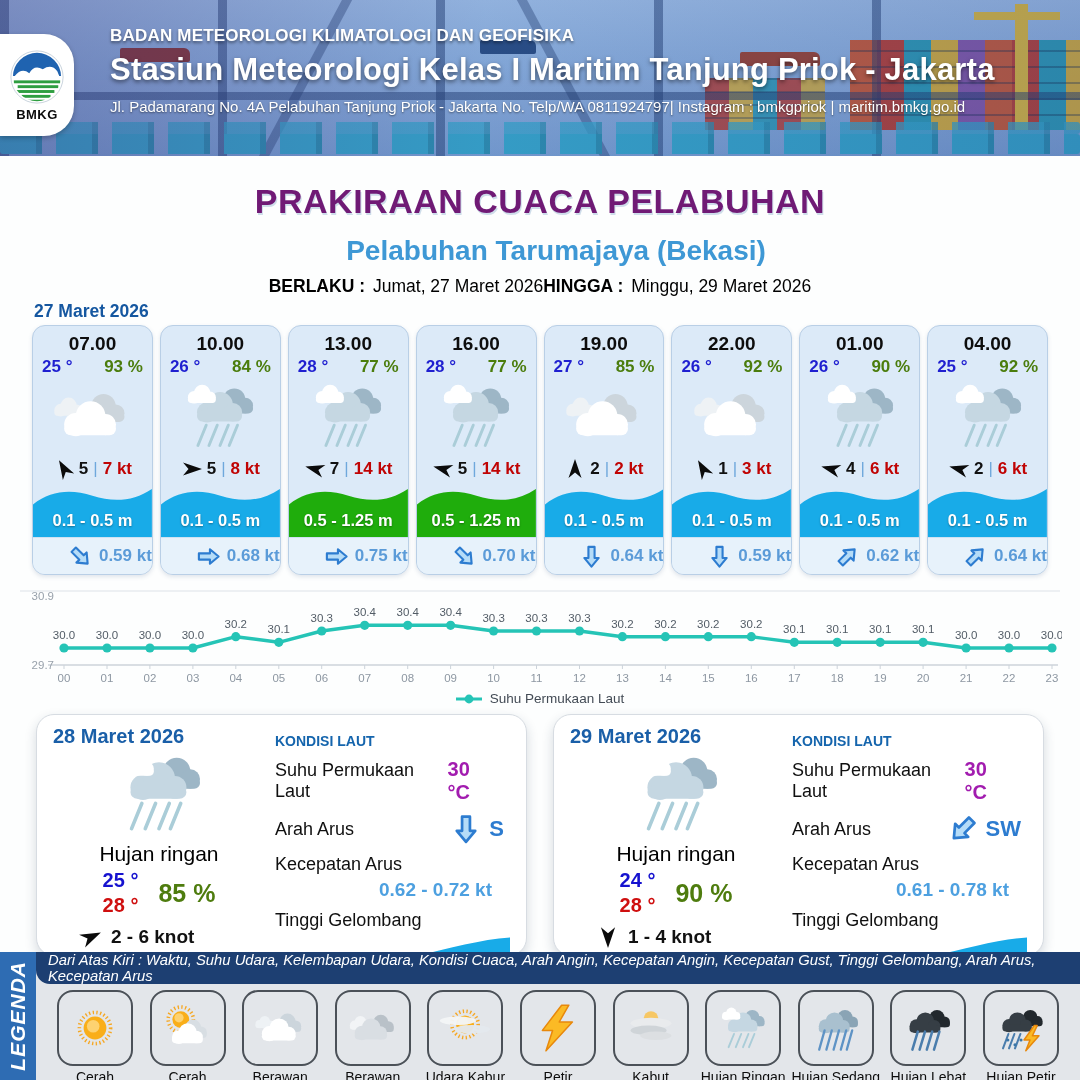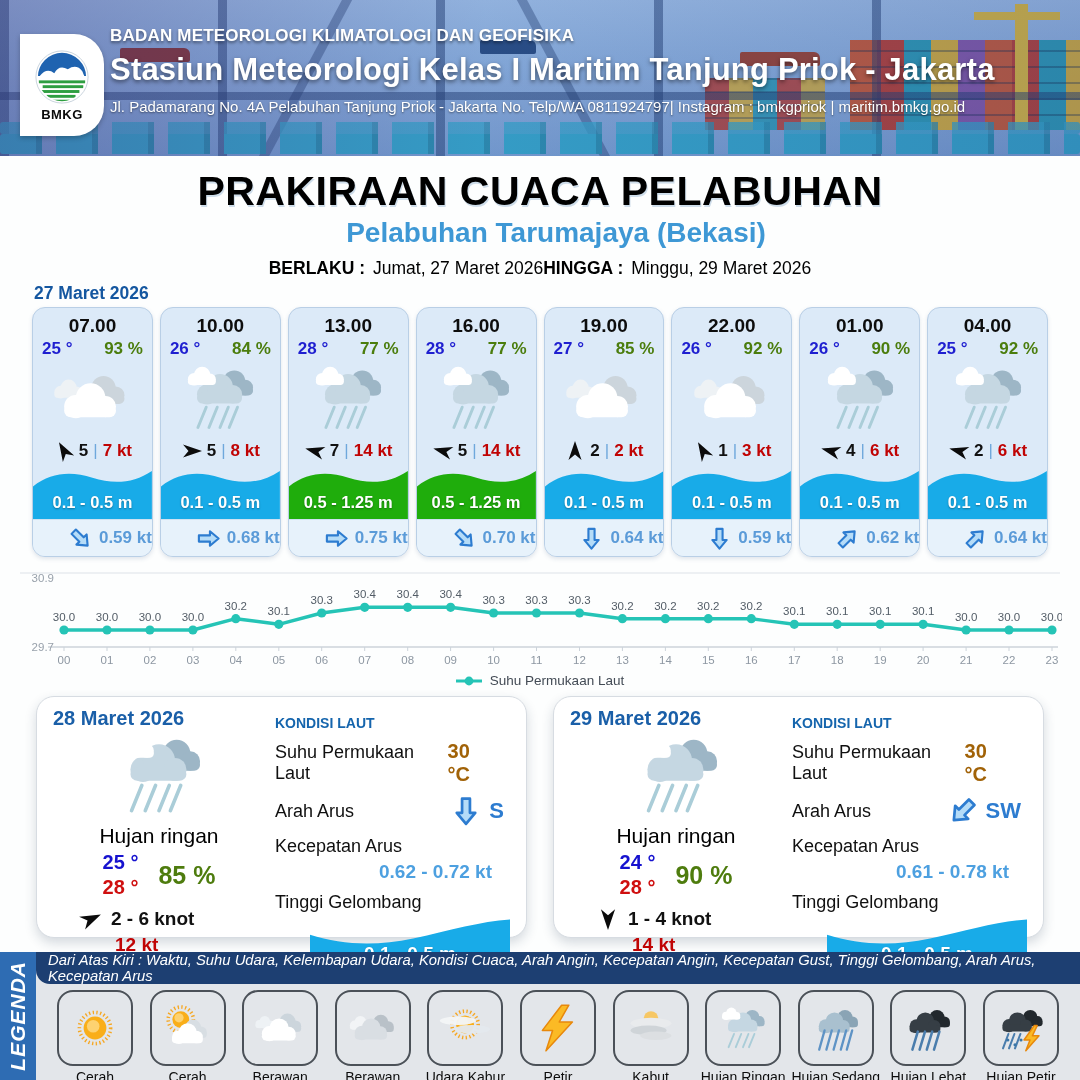--- a/index.html
+++ b/index.html
@@ -18,30 +18,30 @@
        repeating-linear-gradient(90deg,#d2572c 0 27px,#bf3b2b 27px 54px,#2a9db5 54px 81px,#e0b232 81px 108px,#8a56a8 108px 135px);}
   .hero .containers2{position:absolute;right:255px;top:78px;width:120px;height:52px;opacity:.85;
      background:repeating-linear-gradient(0deg,rgba(15,35,65,.0) 0 11px,rgba(15,35,65,.35) 11px 13px),
        repeating-linear-gradient(90deg,#bf3b2b 0 24px,#e0b232 24px 48px,#2a9db5 48px 72px);}
   .hero .crane{position:absolute;right:52px;top:4px;width:13px;height:126px;background:#e3bd3a;}
   .hero .crane-arm{position:absolute;right:20px;top:12px;width:86px;height:8px;background:#e3bd3a;}
   .hero .chairs{position:absolute;left:0;right:0;bottom:2px;height:20px;
      background:repeating-linear-gradient(90deg,#35a8cc 0 36px,#2b8fb0 36px 42px,transparent 42px 56px);border-radius:3px;}
   .hero .chairs.r2{bottom:22px;height:12px;opacity:.75;}
   .hero .tint{position:absolute;inset:0;background:linear-gradient(90deg,rgba(62,62,132,.40),rgba(50,90,160,.16) 45%,rgba(38,68,138,.26));}
-  .logo-panel{position:absolute;left:0;top:34px;width:84px;height:102px;background:#fff;
-     border-radius:0 30px 30px 0;box-shadow:0 2px 5px rgba(0,0,0,.25);display:flex;flex-direction:column;align-items:center;justify-content:center;margin-left:20px;}
+  .logo-panel{position:absolute;left:0;top:34px;width:74px;height:102px;background:#fff;
+     border-radius:0 30px 30px 0;box-shadow:0 2px 5px rgba(0,0,0,.25);display:flex;flex-direction:column;align-items:center;justify-content:center;}
   .logo-panel .bmkg-word{font-size:13px;font-weight:bold;color:#0c0c0c;letter-spacing:.5px;margin-top:1px;}
   .hero-text{position:absolute;left:110px;top:26px;right:12px;color:#fff;}
   .hero-agency{font-size:17px;font-weight:bold;letter-spacing:.2px;text-shadow:0 2px 3px rgba(0,0,0,.45);}
   .hero-station{font-size:31px;font-weight:bold;margin-top:6px;text-shadow:0 2px 4px rgba(0,0,0,.5);letter-spacing:.2px;}
   .hero-address{font-size:15px;margin-top:10px;text-shadow:0 1px 2px rgba(0,0,0,.5);}
   
   .titles{text-align:center;padding-top:12px;}
-  .main-title{margin:0;font-size:41px;font-weight:800;color:#000000;letter-spacing:.5px;
+  .main-title{margin:14px;font-size:34px;font-weight:800;color:#701a75;letter-spacing:.5px;
      text-shadow:1px 2px 0 rgba(175,198,220,.6);}
   .port-title{margin:2px 0 0;font-size:28px;font-weight:800;color:#3e98d5;padding-left:32px;}
   .validity{display:flex;justify-content:center;font-size:17.5px;margin-top:9px;color:#000;}
   .validity .pair{display:flex;gap:8px;align-items:baseline;}
   .validity .lbl{font-weight:800;}
   .date-label{color:#1557a0;font-weight:bold;font-size:17.5px;margin:4px 0 3px 34px;}
   
   .cards-row{display:flex;gap:7px;margin:2px 32px 0;height:250px;}
   .hcard{flex:1;background:#dceaf8;border:1px solid #b9cfe6;border-radius:13px;overflow:hidden;
      display:flex;flex-direction:column;box-shadow:0 2px 4px rgba(60,90,130,.15);}
@@ -72,21 +72,21 @@
   .d-temps{display:flex;justify-content:center;gap:20px;margin-top:2px;align-items:center;}
   .d-temps .col{display:flex;flex-direction:column;line-height:1.25;}
   .d-temps .tmin{color:#1612cf;font-weight:bold;font-size:20px;}
   .d-temps .tmax{color:#cf0f0f;font-weight:bold;font-size:20px;}
   .d-temps .dhum{color:#4e7c0e;font-weight:bold;font-size:25px;}
   .d-wind{display:flex;align-items:center;gap:8px;font-weight:bold;font-size:19px;margin:7px 0 0 26px;}
   .d-gust{color:#c00404;font-weight:bold;font-size:19px;margin:3px 0 0 62px;}
   .d-right{flex:1;padding-left:10px;}
   .k-head{color:#1565ad;font-weight:800;font-size:14px;margin:8px 0 2px;}
   .k-row{display:flex;justify-content:space-between;align-items:center;font-size:18px;color:#101010;margin:9px 0 0;}
-  .k-val{color:#a16207;font-weight:bold;font-size:20px;padding-right:14px;}
+  .k-val{color:#a21caf;font-weight:bold;font-size:20px;padding-right:14px;}
   .k-dir{display:flex;align-items:center;gap:7px;padding-right:6px;}
   .k-dir b{color:#2d7cd0;font-size:22px;}
   .k-speed{text-align:right;color:#4da0e0;font-weight:bold;font-size:19px;margin:4px 18px 0 0;}
   .k-wave{position:relative;width:200px;height:56px;margin:2px 0 0 auto;}
   .k-wave svg{position:absolute;inset:0;width:100%;height:100%;}
   .k-wave .wtxt{position:absolute;bottom:6px;left:0;right:0;text-align:center;color:#fff;font-weight:bold;font-size:19px;
      text-shadow:0 1px 2px rgba(0,0,0,.3);}
   
   .legend{position:absolute;left:0;right:0;bottom:0;height:128px;background:#e3e6ea;display:flex;}
   .legend-side{width:36px;background:#2e6cb3;color:#fff;display:flex;align-items:center;justify-content:center;}

